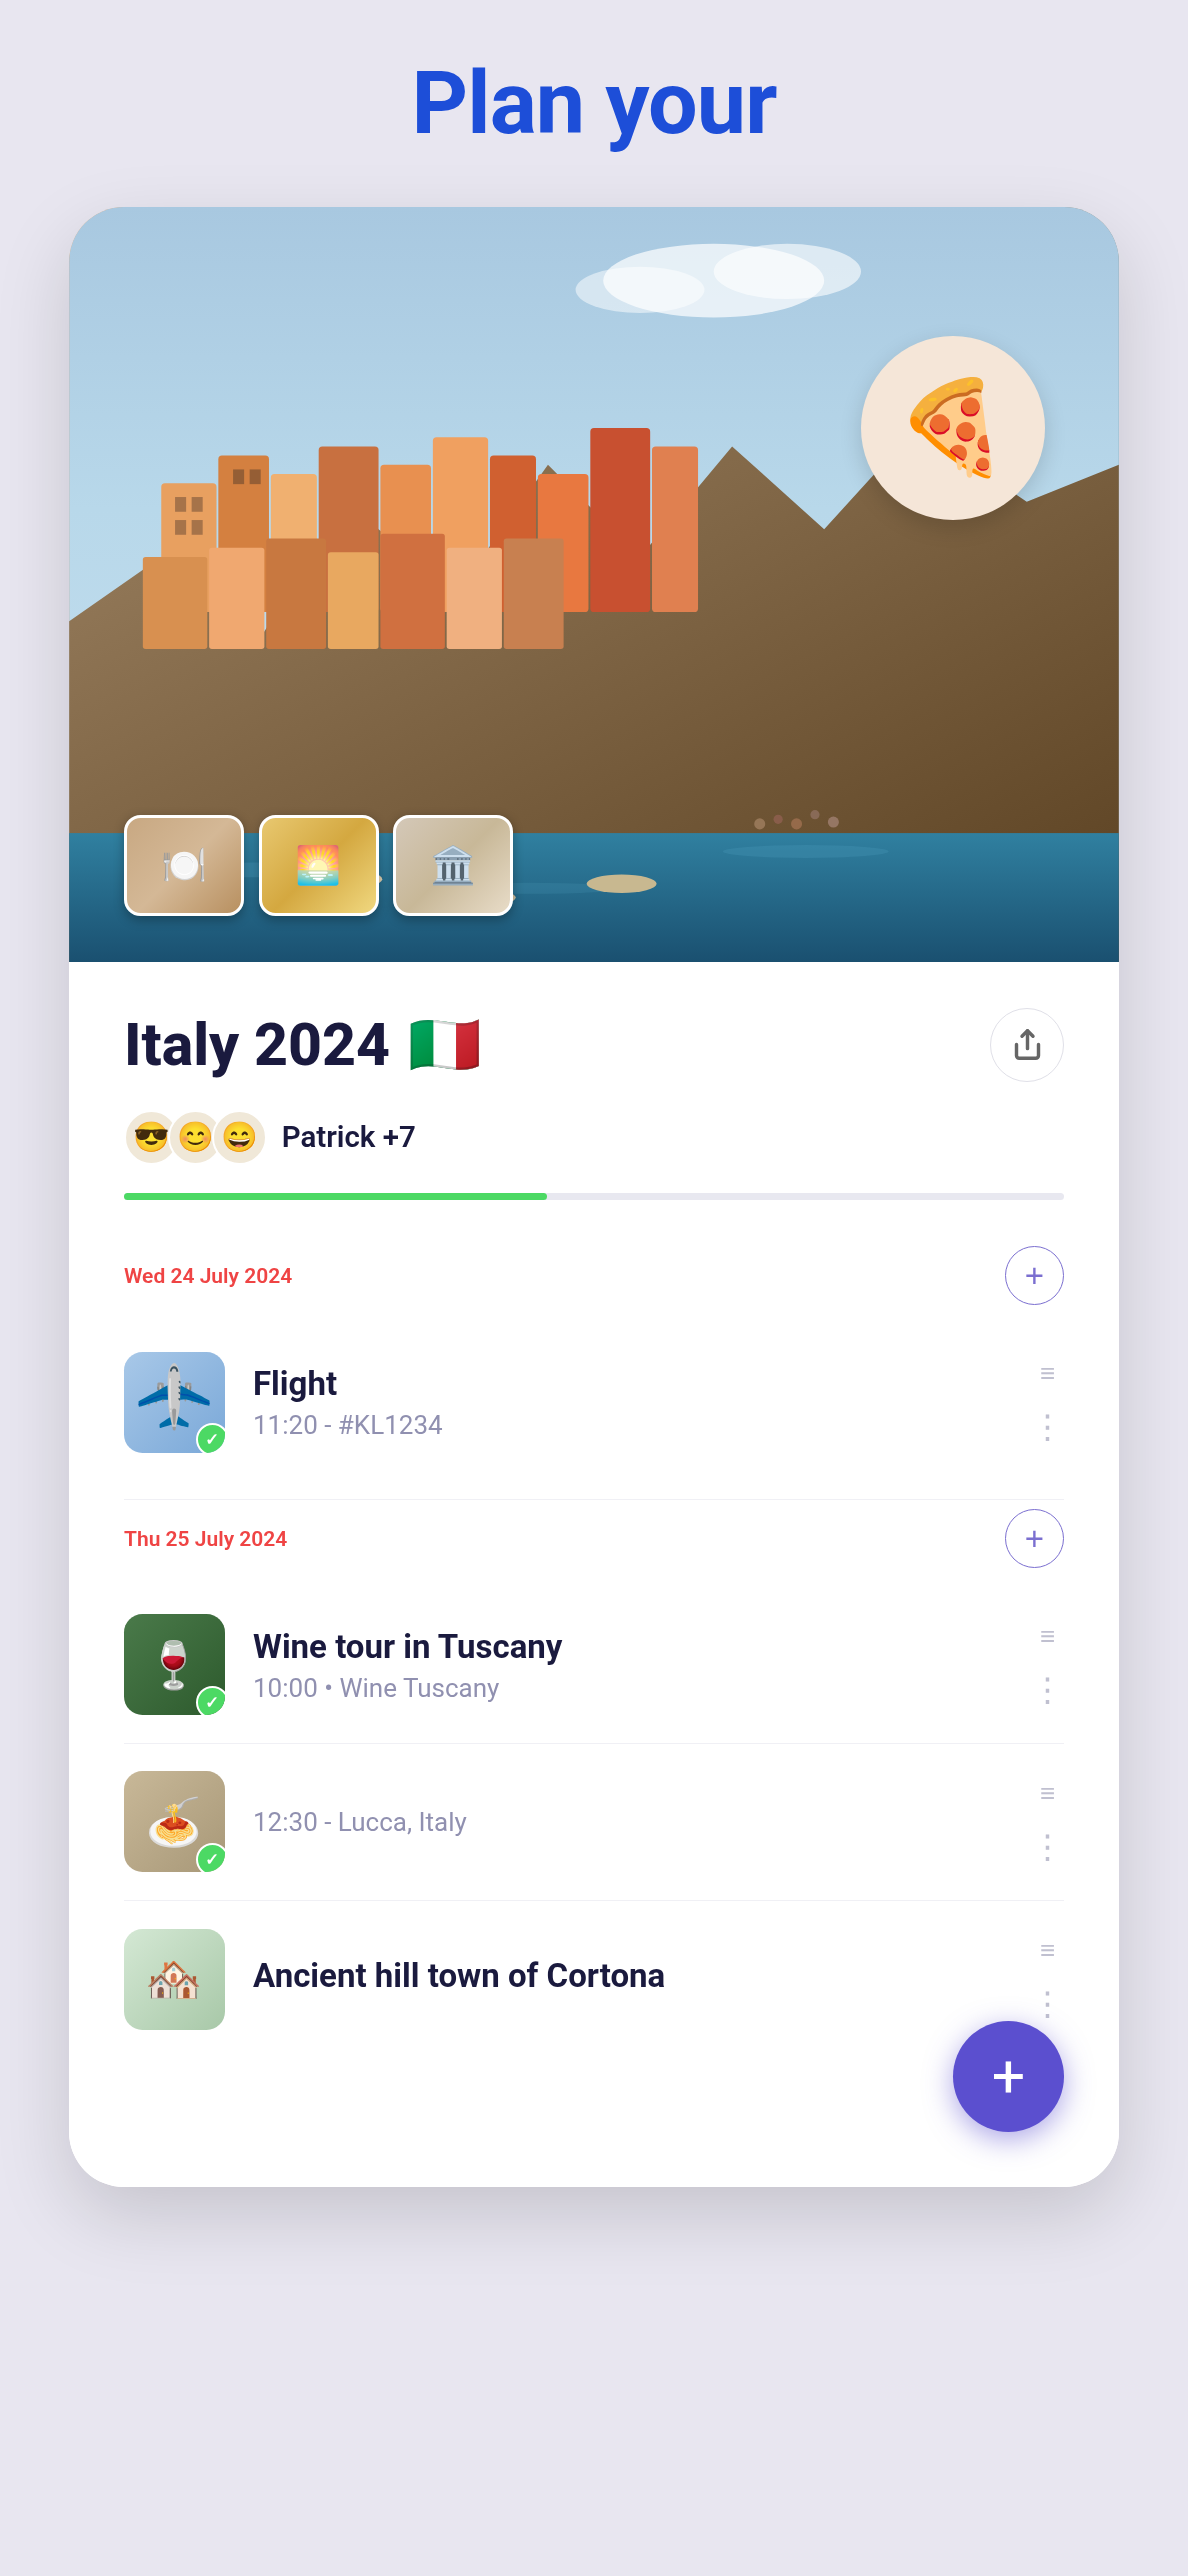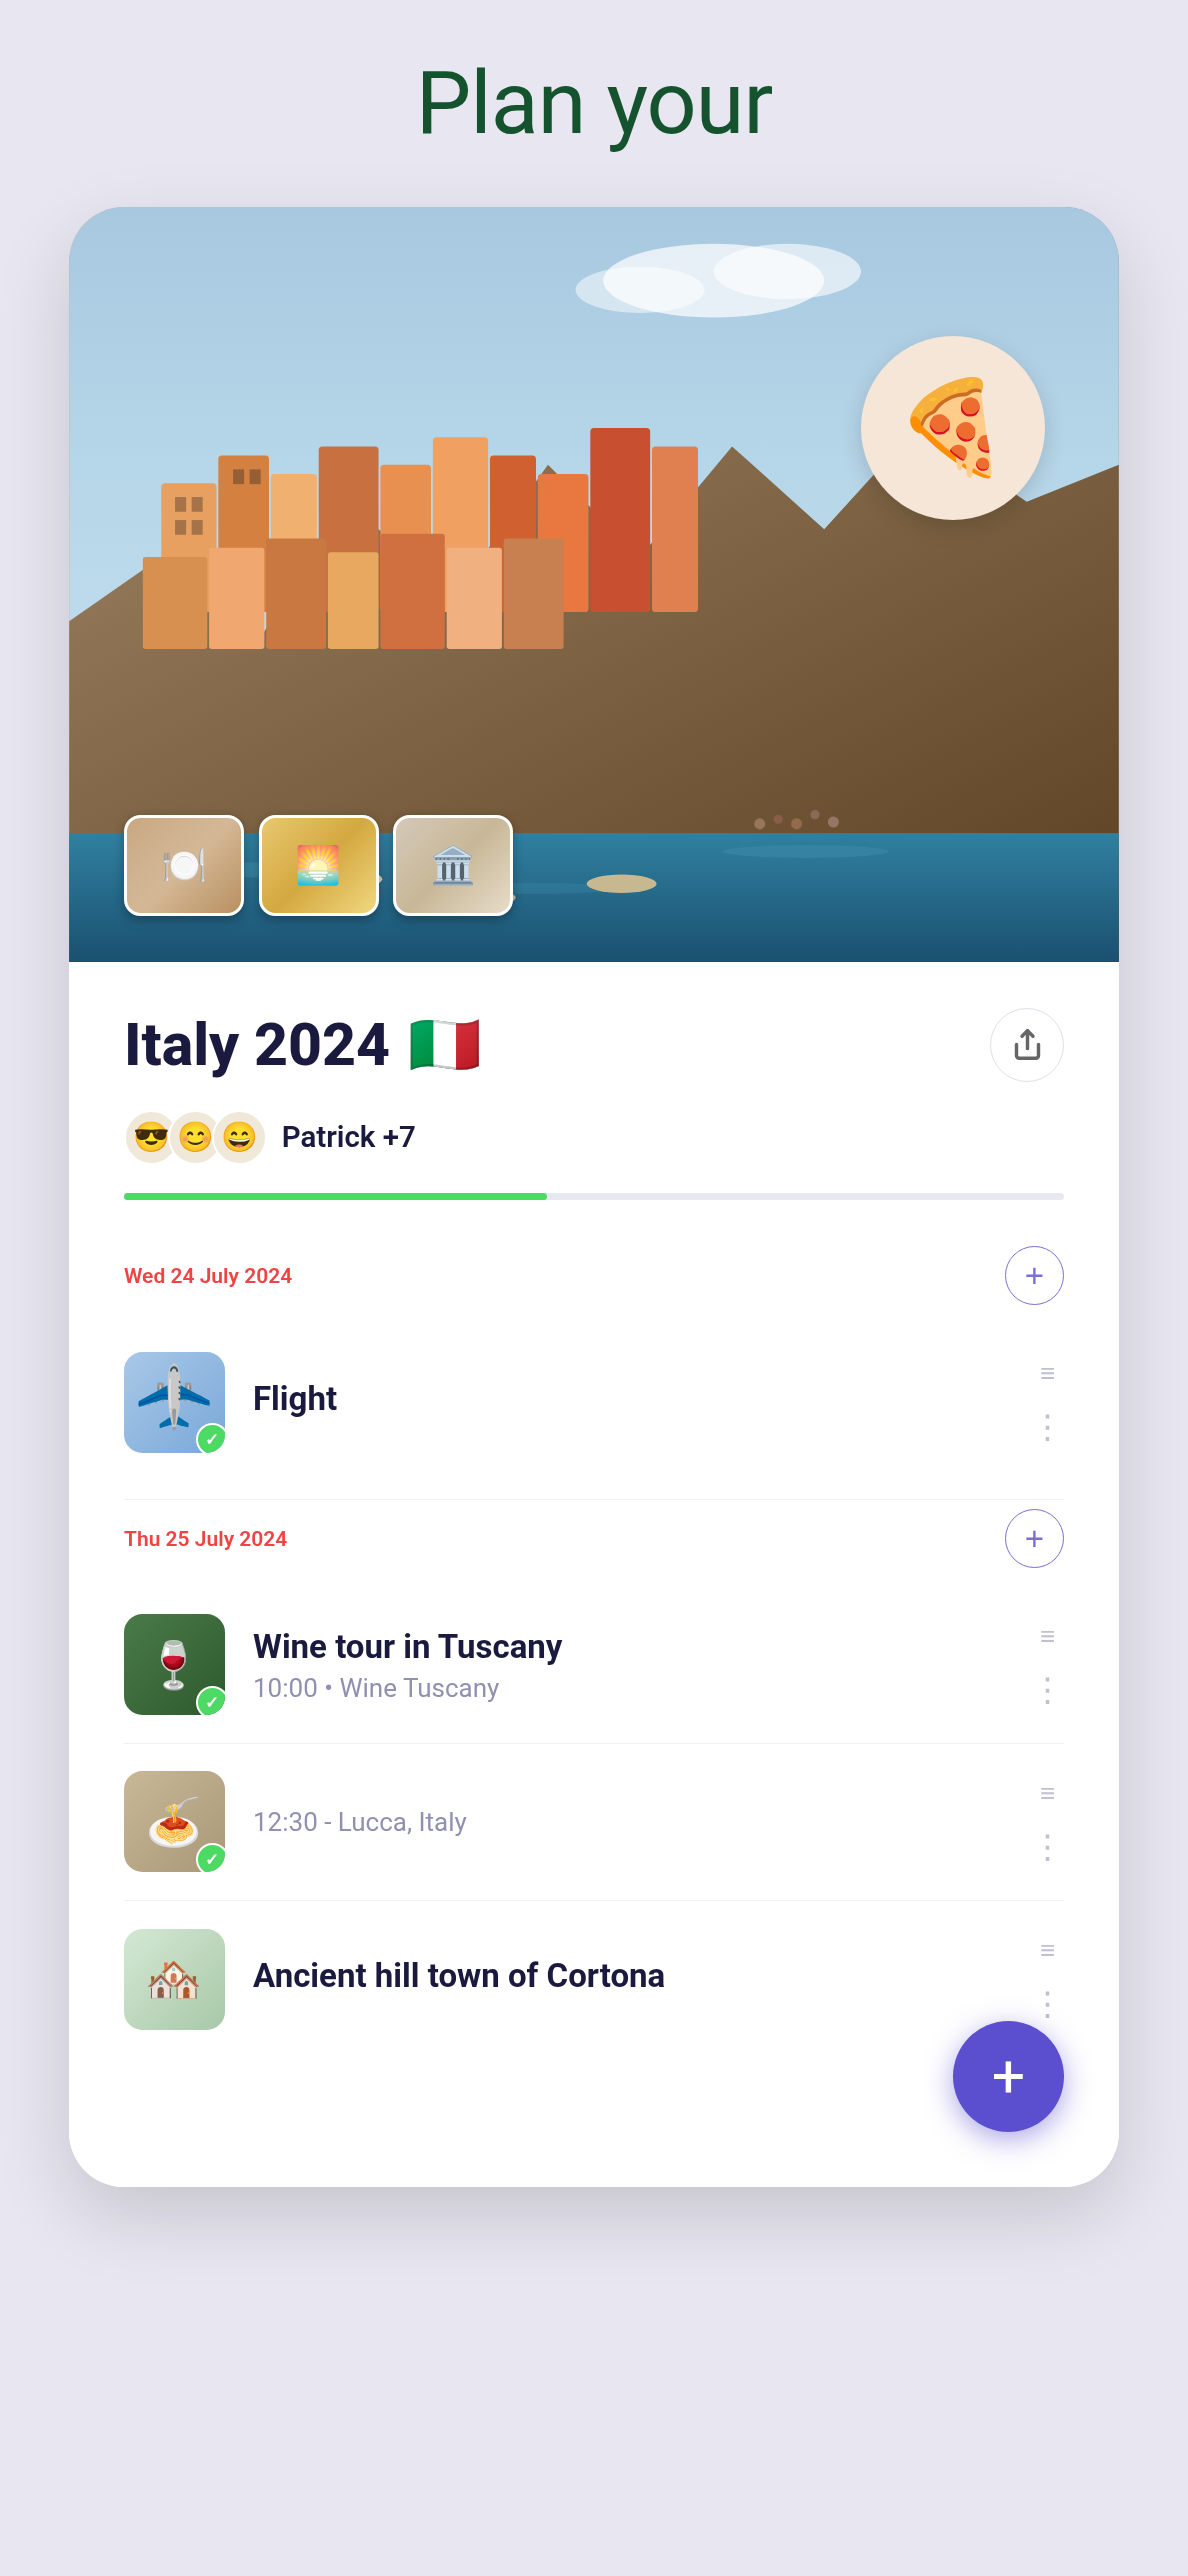--- a/index.html
+++ b/index.html
@@ -10,22 +10,22 @@
       background-color: #e8e6f0;
       font-family: -apple-system, BlinkMacSystemFont, 'Segoe UI', Roboto, sans-serif;
       display: flex;
       flex-direction: column;
       align-items: center;
       padding: 55px 37px 74px;
     }
 
     .hero-title {
       font-size: 88px;
-      font-weight: 400;
-      color: #14532d;
+      font-weight: 700;
+      color: #1d4ed8;
       text-align: left;
       line-height: 1.1;
       margin-bottom: 55px;
       letter-spacing: -0.9px;
     }
 
     .phone-card {
       width: 1050px;
       background: #fff;
       border-radius: 55px;
@@ -494,20 +494,21 @@
         <button class="add-btn">+</button>
       </div>
 
       <div class="activity-item">
         <div class="activity-thumb flight-thumb">
           <span style="transform:rotate(-45deg); display:block; font-size:51px;">✈️</span>
           <div class="check-badge">✓</div>
         </div>
         <div class="activity-info">
           <div class="activity-name">Flight</div>
+          <div class="activity-meta">11:20 - #KL1234</div>
         </div>
         <div class="activity-controls">
           <div class="drag-handle">≡</div>
           <div class="more-btn">⋮</div>
         </div>
       </div>
     </div>
 
     <div class="divider"></div>
 

